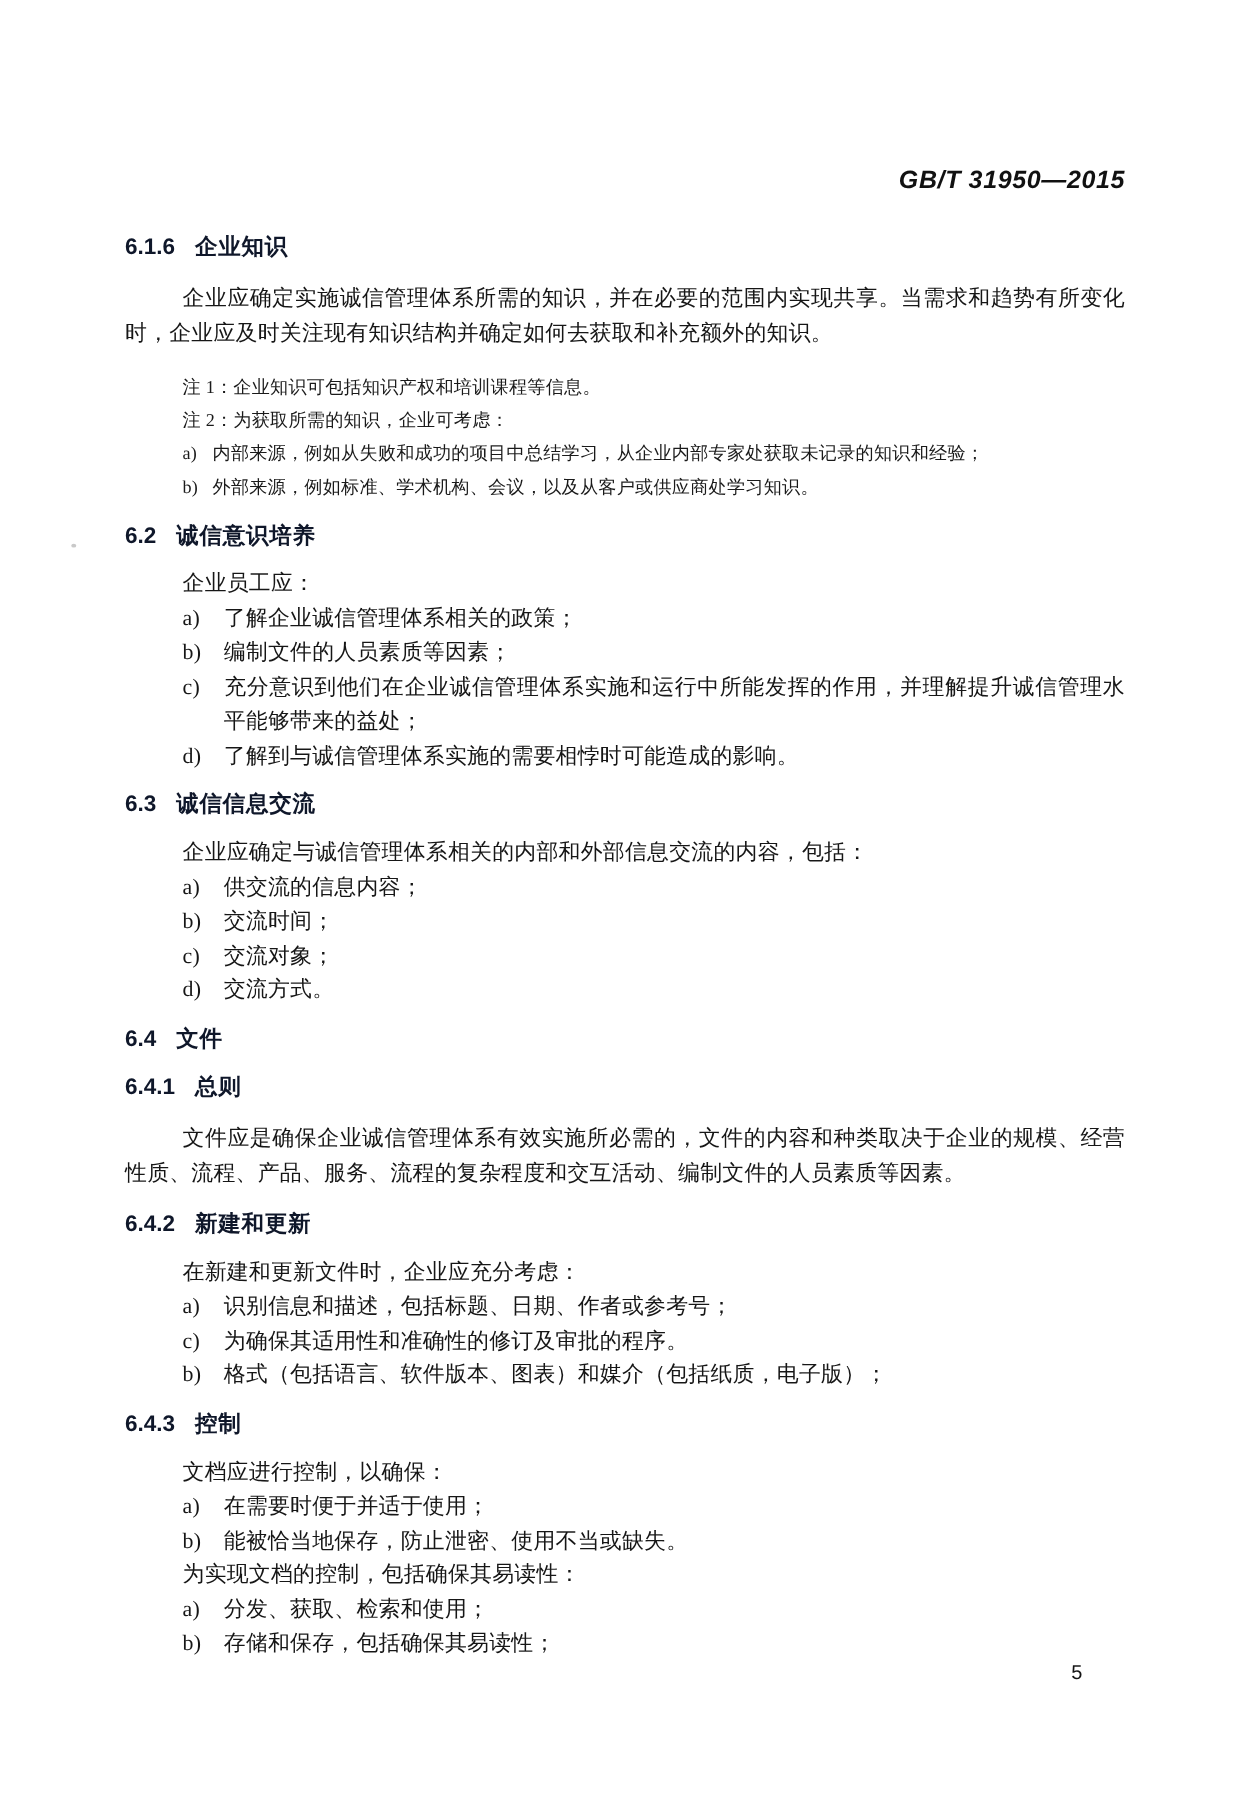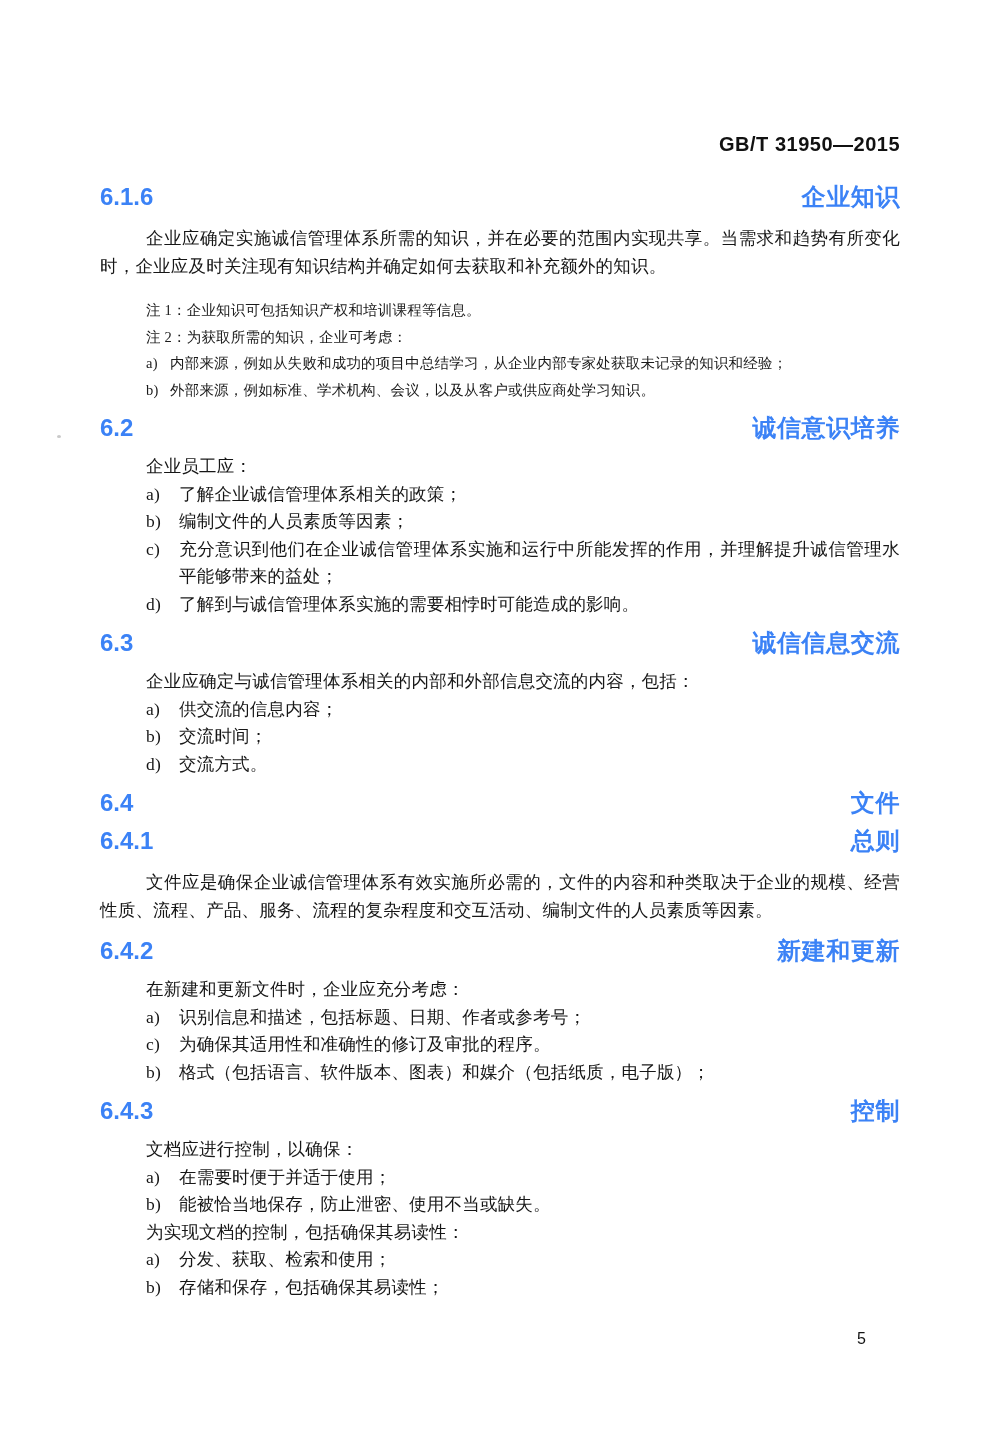--- a/index.html
+++ b/index.html
@@ -17,30 +17,30 @@
     box-sizing: border-box;
   }
   .doc-header {
     text-align: right;
     font-family: "Liberation Sans", sans-serif;
     font-weight: 700;
     font-size: 20px;
     line-height: 24px;
     letter-spacing: 0.5px;
     color: #111;
+    font-style: italic;
   }
   .sec-heading {
     display: flex;
     font-family: "Liberation Sans", sans-serif;
     font-weight: 700;
-    font-size: 24px;
+    font-size: 18px;
     line-height: 22px;
     letter-spacing: 0.6px;
-    color: #3b82f6;
-    justify-content: space-between;
+    color: #0f172a;
   }
   .sec-heading .num { margin-right: 16px; letter-spacing: 0; }
   .para {
     margin: 0;
     font-size: 17.5px;
     line-height: 28px;
     text-indent: 46px;
     text-align: justify;
     letter-spacing: 0.2px;
   }
@@ -146,20 +146,23 @@
     <span class="ttl">诚信信息交流</span>
   </div>
   <p class="intro mt14">企业应确定与诚信管理体系相关的内部和外部信息交流的内容，包括：</p>
   <div class="item">
     <span class="lbl">a)</span><span>供交流的信息内容；</span>
   </div>
   <div class="item">
     <span class="lbl">b)</span><span>交流时间；</span>
   </div>
   <div class="item">
+    <span class="lbl">c)</span><span>交流对象；</span>
+  </div>
+  <div class="item">
     <span class="lbl">d)</span><span>交流方式。</span>
   </div>
 
   <div class="sec-heading mt14">
     <span class="num">6.4</span>
     <span class="ttl">文件</span>
   </div>
 
   <div class="sec-heading mt16">
     <span class="num">6.4.1</span>

